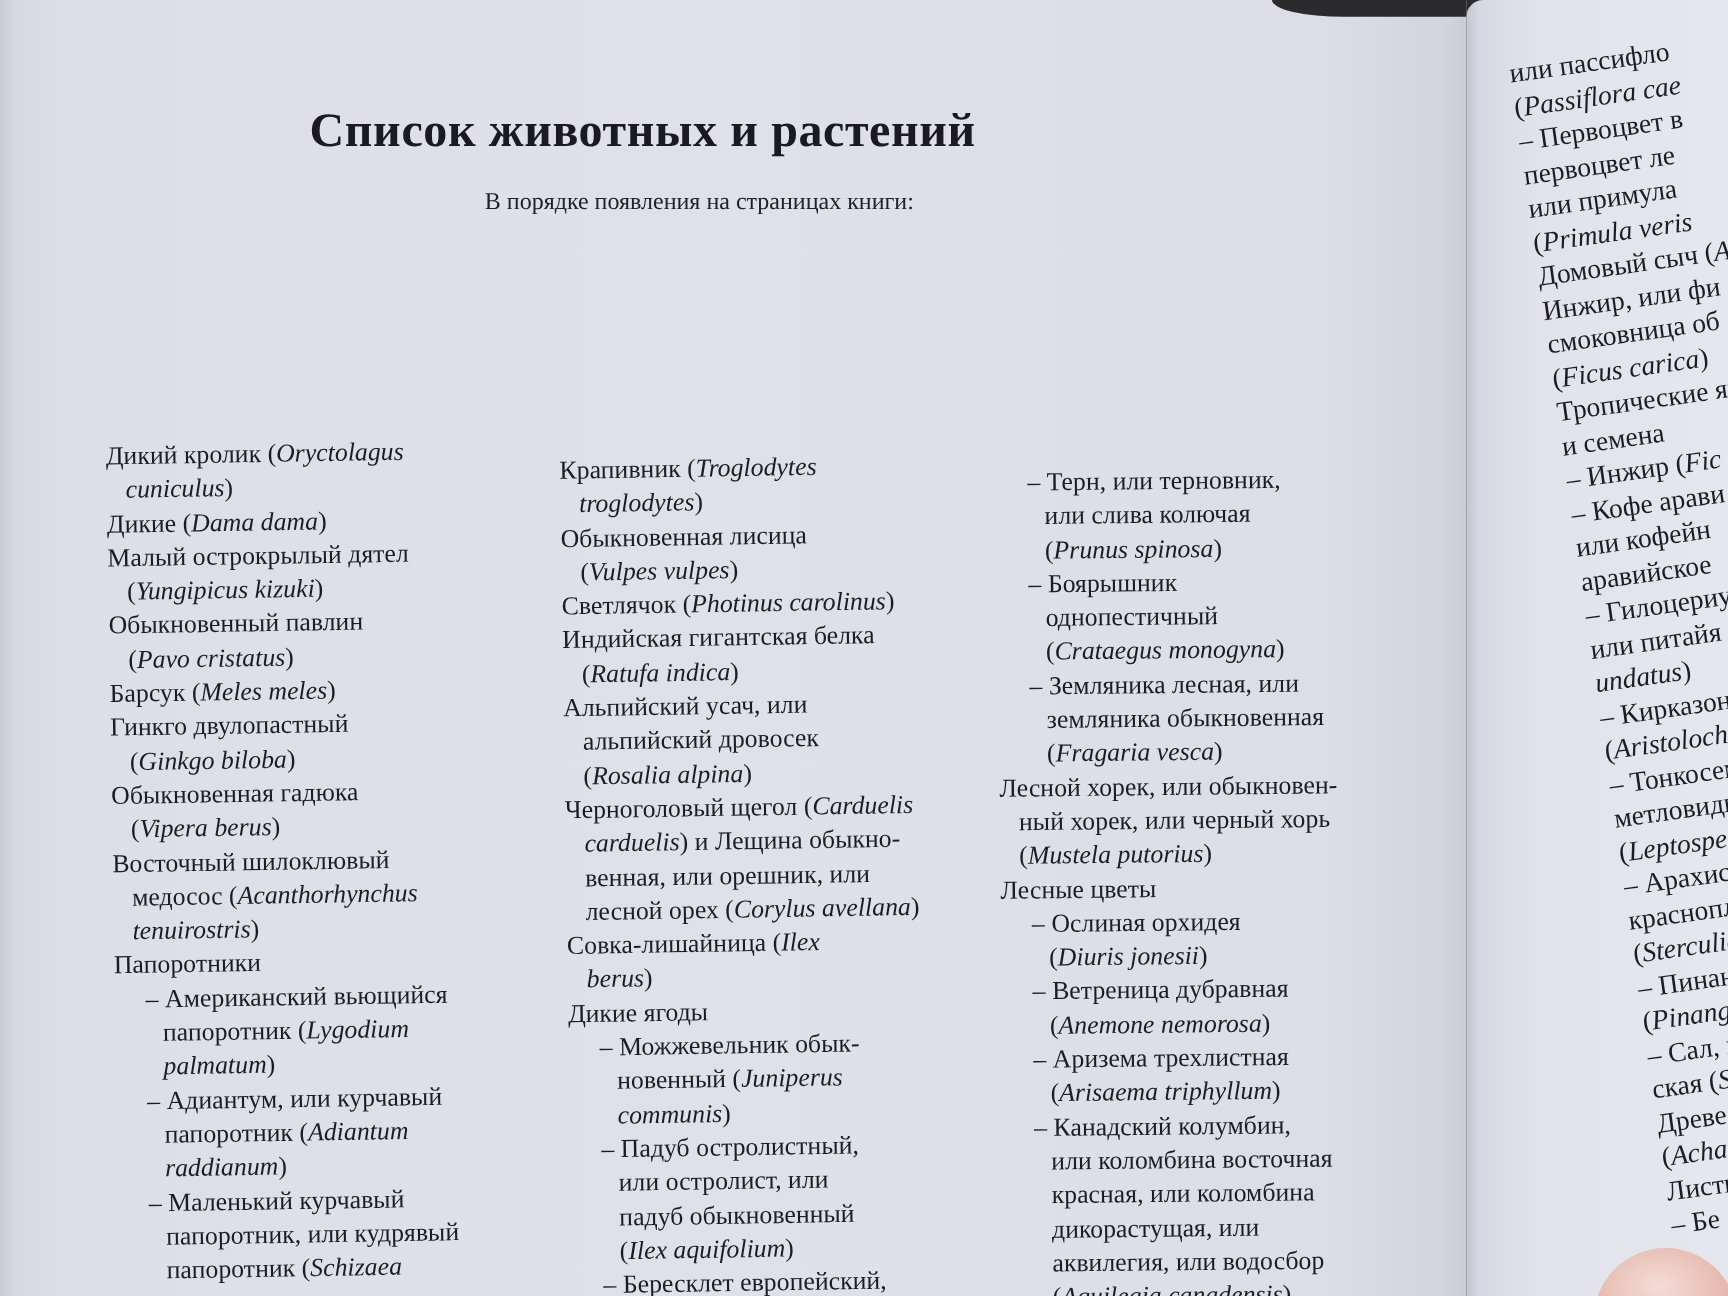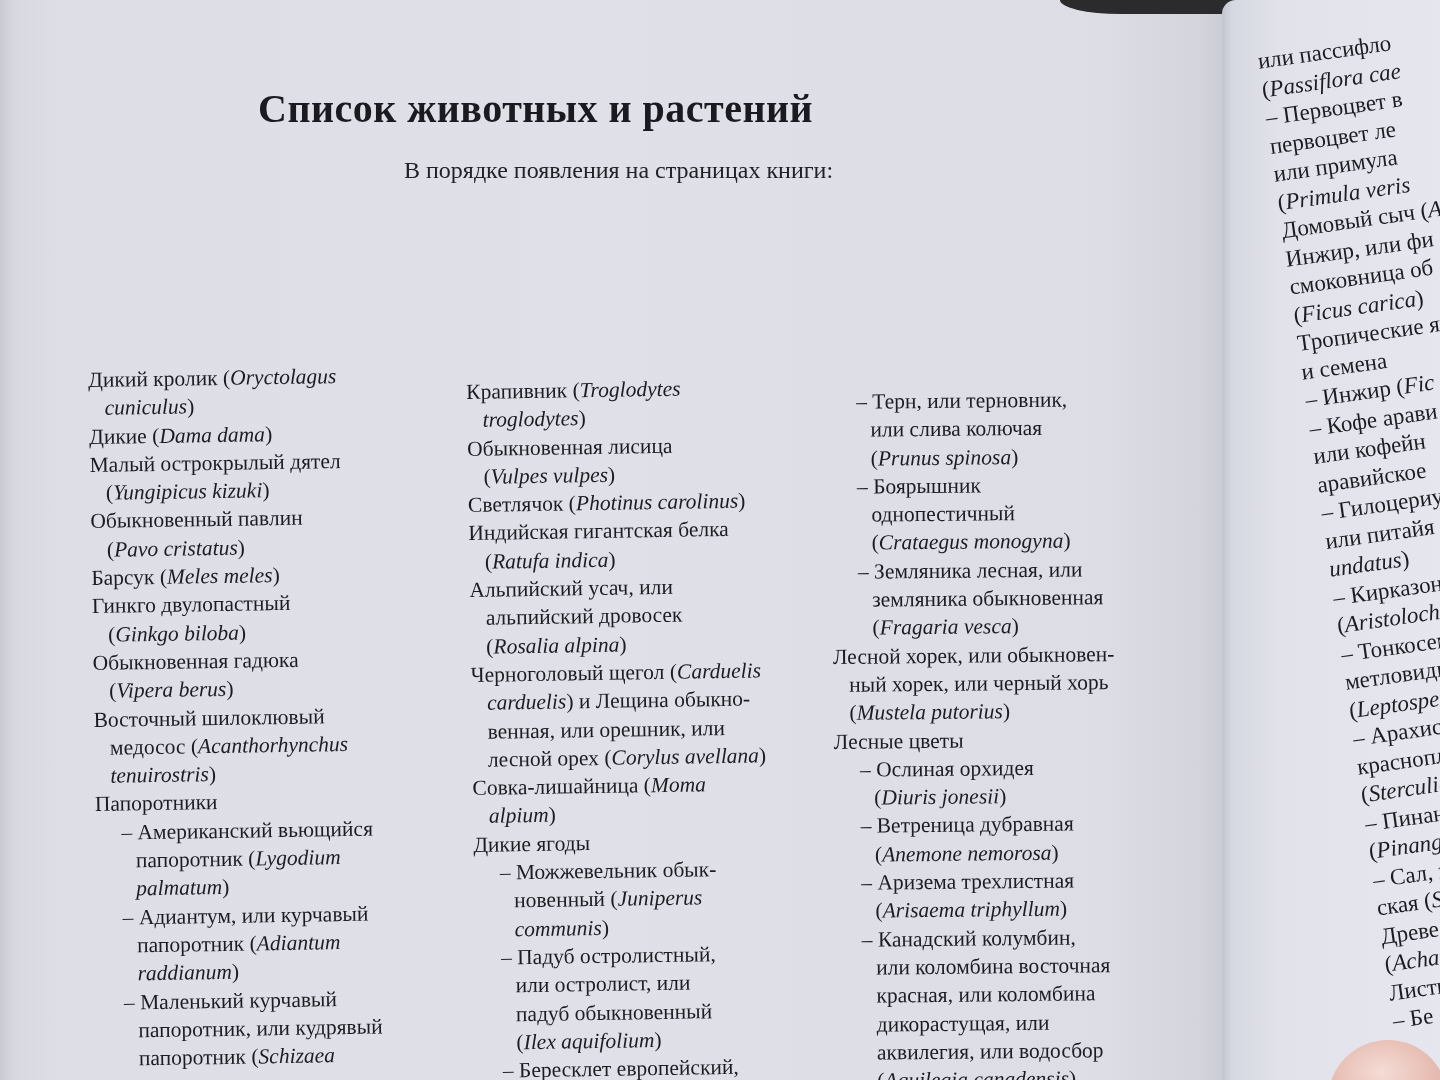--- a/index.html
+++ b/index.html
@@ -24,21 +24,21 @@
     overflow: hidden;
   }
   .title {
     position: absolute; left: 258px; top: 58px; width: 760px;
     font-family: "Liberation Serif", "DejaVu Serif", serif;
     font-size: 40px; letter-spacing: 0.5px; color: #1b1a20; white-space: nowrap;
   }
   .subtitle {
     position: absolute; left: 404px; top: 157px;
     font-family: "Liberation Serif", "DejaVu Serif", serif;
-    font-size: 24px; color: #222127; white-space: nowrap;
+    font-size: 20px; color: #222127; white-space: nowrap;
   }
   .col {
     position: absolute;
     font-family: "Liberation Serif", "DejaVu Serif", serif;
     font-size: 21.5px; line-height: 28.3px; color: #1d1c22;
   }
   .col .line { white-space: nowrap; display: block; }
   .col .i1 { padding-left: 16px; }
   .col .i2 { padding-left: 26px; }
   .col .i3 { padding-left: 40px; }
@@ -99,22 +99,22 @@
       <span class="line"><span>Светлячок (</span><span class="sp">Photinus carolinus</span><span>)</span></span>
       <span class="line"><span>Индийская гигантская белка</span></span>
       <span class="line i1"><span>(</span><span class="sp">Ratufa indica</span><span>)</span></span>
       <span class="line"><span>Альпийский усач, или</span></span>
       <span class="line i1"><span>альпийский дровосек</span></span>
       <span class="line i1"><span>(</span><span class="sp">Rosalia alpina</span><span>)</span></span>
       <span class="line"><span>Черноголовый щегол (</span><span class="sp">Carduelis</span></span>
       <span class="line i1"><span></span><span class="sp">carduelis</span><span>) и Лещина обыкно-</span></span>
       <span class="line i1"><span>венная, или орешник, или</span></span>
       <span class="line i1"><span>лесной орех (</span><span class="sp">Corylus avellana</span><span>)</span></span>
-      <span class="line"><span>Совка-лишайница (</span><span class="sp">Moma</span></span>
-      <span class="line i1"><span></span><span class="sp">alpium</span><span>)</span></span>
+      <span class="line"><span>Совка-лишайница (</span><span class="sp">Ilex</span></span>
+      <span class="line i1"><span></span><span class="sp">berus</span><span>)</span></span>
       <span class="line"><span>Дикие ягоды</span></span>
       <span class="line i2"><span>– Можжевельник обык-</span></span>
       <span class="line i3"><span>новенный (</span><span class="sp">Juniperus</span></span>
       <span class="line i3"><span></span><span class="sp">communis</span><span>)</span></span>
       <span class="line i2"><span>– Падуб остролистный,</span></span>
       <span class="line i3"><span>или остролист, или</span></span>
       <span class="line i3"><span>падуб обыкновенный</span></span>
       <span class="line i3"><span>(</span><span class="sp">Ilex aquifolium</span><span>)</span></span>
       <span class="line i2"><span>– Бересклет европейский,</span></span>
     </div>

